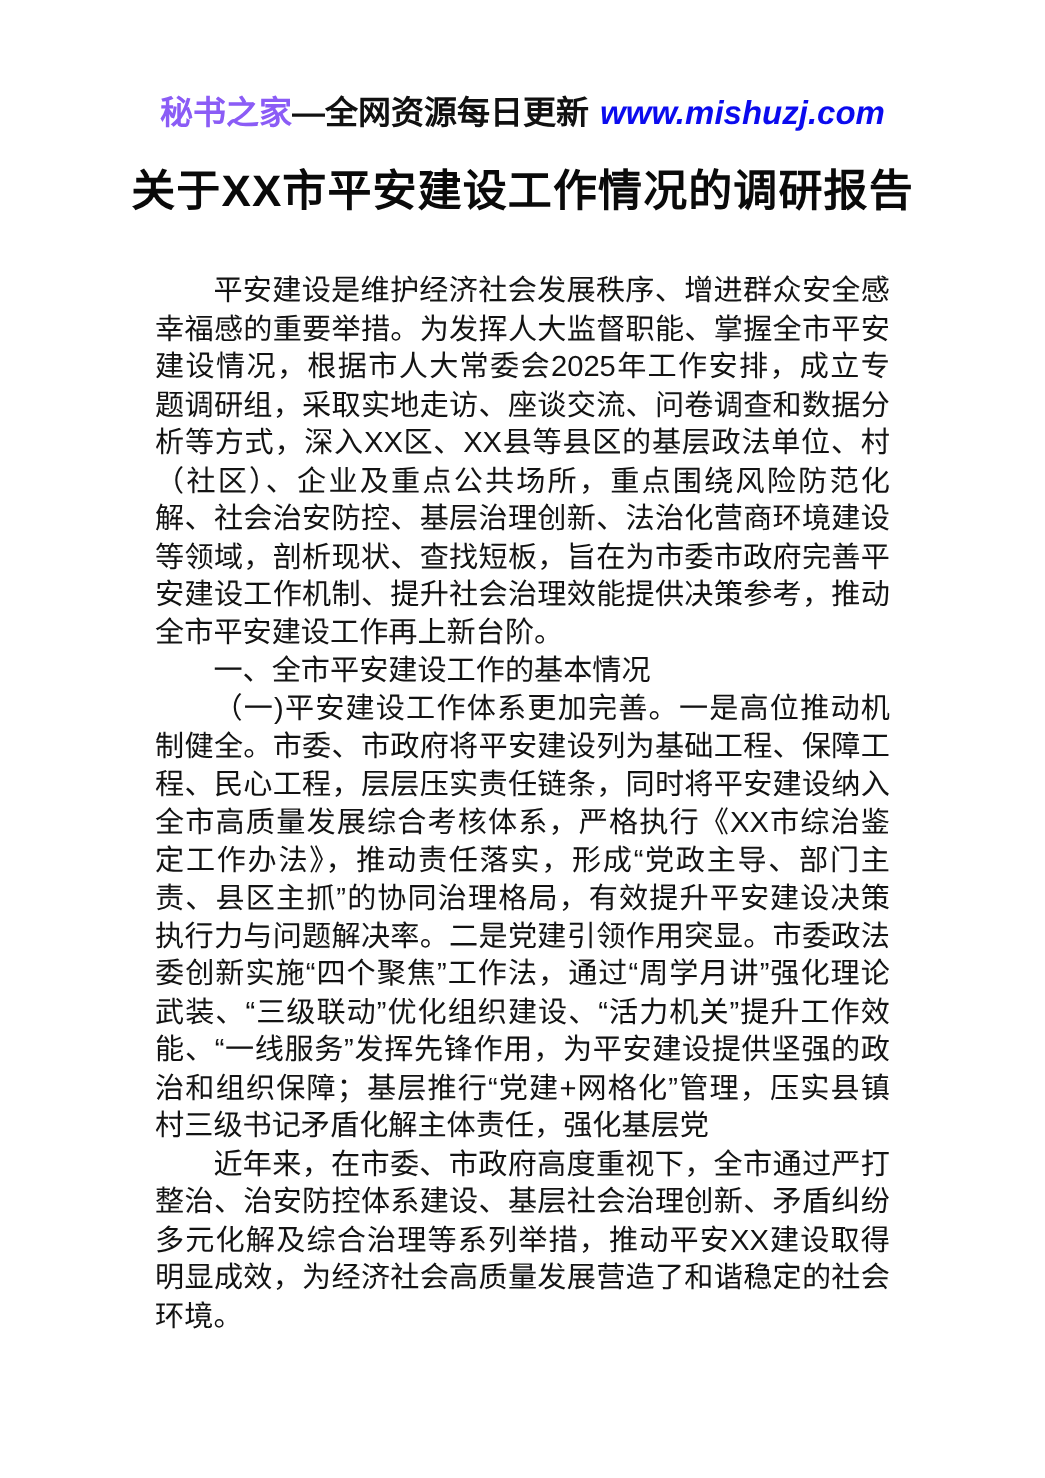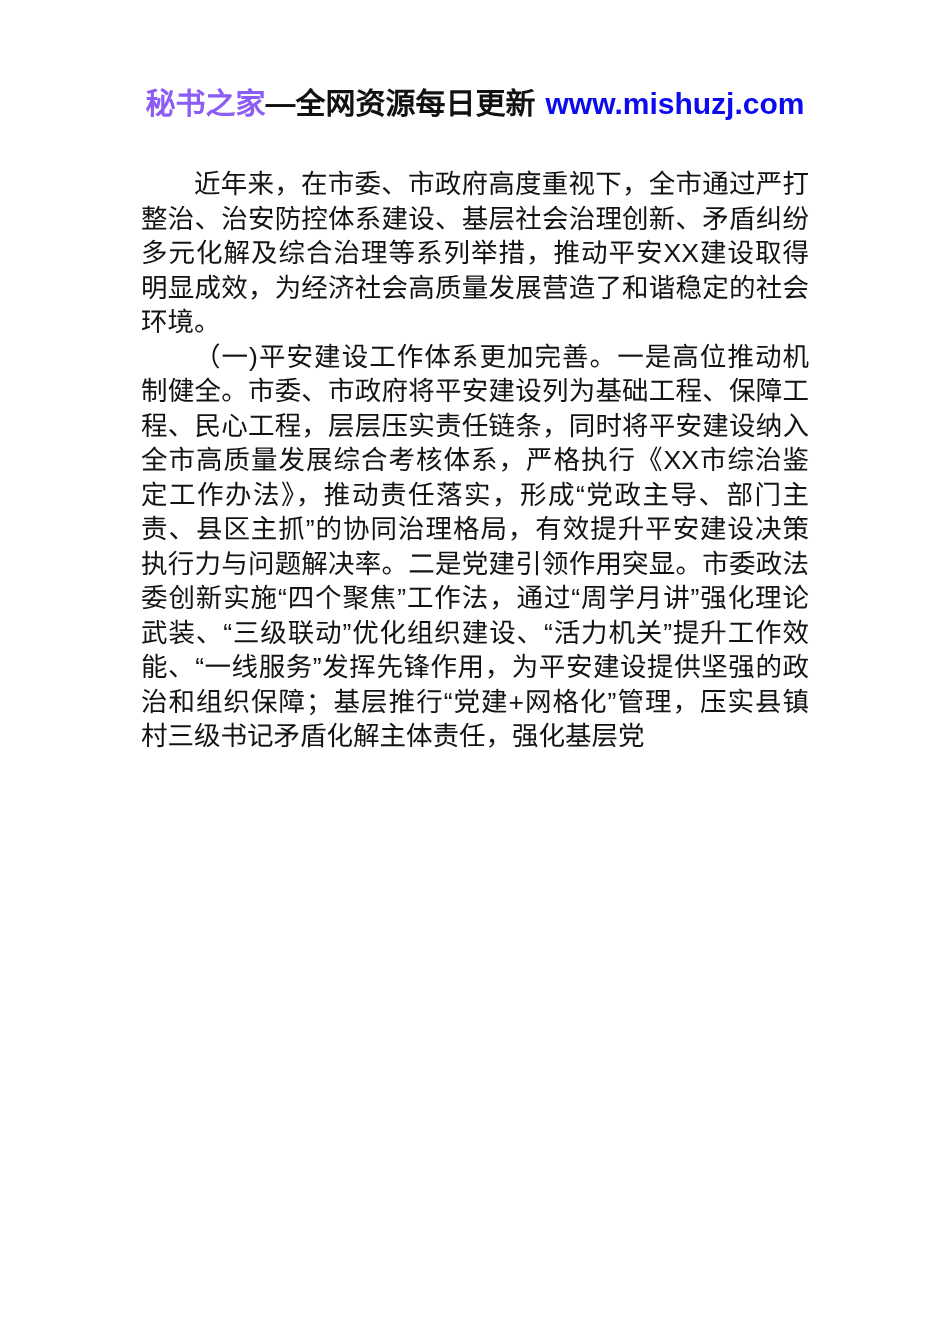--- a/index.html
+++ b/index.html
@@ -24,20 +24,21 @@
     font-weight: 700;
   }
   .masthead .tagline {
     color: #111111;
     font-weight: 700;
   }
   .masthead .site-url {
     font-weight: 600;
     margin-left: 10px;
     text-decoration: none;
+    font-style: italic;
   }
   .doc-title {
     margin: 24px 0 0 0;
     font-size: 40px;
     line-height: 56px;
     font-weight: 700;
     text-align: center;
     color: #0a0a0a;
     letter-spacing: 1px;
   }
@@ -61,19 +62,22 @@
 </style>
 </head>
 <body>
 
 <div class="page">
 
   <div class="masthead">
     <span class="brand" style="color: #8b5cf6;">秘书之家</span><span class="tagline">—全网资源每日更新</span><a class="site-url" href="#" style="color: rgb(11, 11, 238);">www.mishuzj.com</a>
   </div>
 
+  <h1 class="doc-title">关于XX市平安建设工作情况的调研报告</h1>
 
   <div class="doc-body" id="doc-body">
+      <p>平安建设是维护经济社会发展秩序、增进群众安全感幸福感的重要举措。为发挥人大监督职能、掌握全市平安建设情况，根据市人大常委会2025年工作安排，成立专题调研组，采取实地走访、座谈交流、问卷调查和数据分析等方式，深入XX区、XX县等县区的基层政法单位、村（社区）、企业及重点公共场所，重点围绕风险防范化解、社会治安防控、基层治理创新、法治化营商环境建设等领域，剖析现状、查找短板，旨在为市委市政府完善平安建设工作机制、提升社会治理效能提供决策参考，推动全市平安建设工作再上新台阶。</p>
+      <h2>一、全市平安建设工作的基本情况</h2>
+      <p>（一)平安建设工作体系更加完善。一是高位推动机制健全。市委、市政府将平安建设列为基础工程、保障工程、民心工程，层层压实责任链条，同时将平安建设纳入全市高质量发展综合考核体系，严格执行《XX市综治鉴定工作办法》，推动责任落实，形成“党政主导、部门主责、县区主抓”的协同治理格局，有效提升平安建设决策执行力与问题解决率。二是党建引领作用突显。市委政法委创新实施“四个聚焦”工作法，通过“周学月讲”强化理论武装、“三级联动”优化组织建设、“活力机关”提升工作效能、“一线服务”发挥先锋作用，为平安建设提供坚强的政治和组织保障；基层推行“党建+网格化”管理，压实县镇村三级书记矛盾化解主体责任，强化基层党</p>
       <p>近年来，在市委、市政府高度重视下，全市通过严打整治、治安防控体系建设、基层社会治理创新、矛盾纠纷多元化解及综合治理等系列举措，推动平安XX建设取得明显成效，为经济社会高质量发展营造了和谐稳定的社会环境。</p>
-      <p>（一)平安建设工作体系更加完善。一是高位推动机制健全。市委、市政府将平安建设列为基础工程、保障工程、民心工程，层层压实责任链条，同时将平安建设纳入全市高质量发展综合考核体系，严格执行《XX市综治鉴定工作办法》，推动责任落实，形成“党政主导、部门主责、县区主抓”的协同治理格局，有效提升平安建设决策执行力与问题解决率。二是党建引领作用突显。市委政法委创新实施“四个聚焦”工作法，通过“周学月讲”强化理论武装、“三级联动”优化组织建设、“活力机关”提升工作效能、“一线服务”发挥先锋作用，为平安建设提供坚强的政治和组织保障；基层推行“党建+网格化”管理，压实县镇村三级书记矛盾化解主体责任，强化基层党</p>
     </div>
 
 </div>
 
 </body></html>

